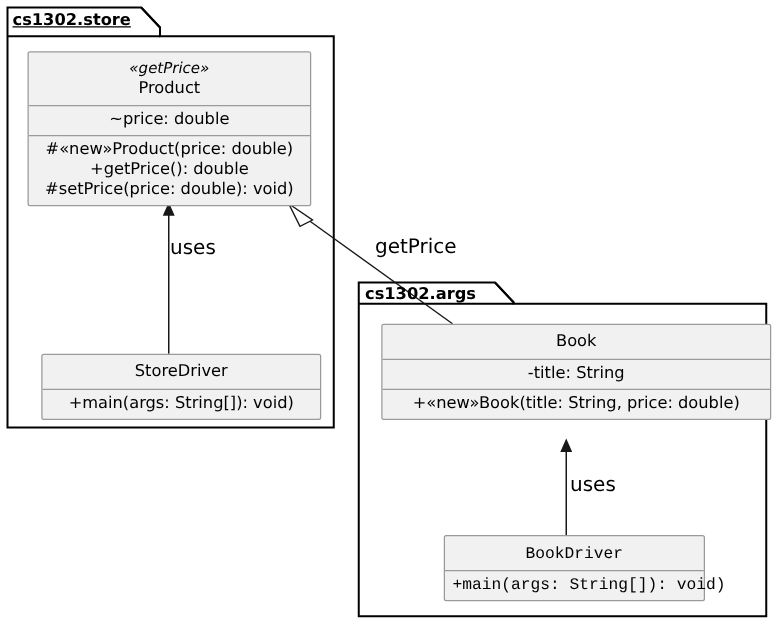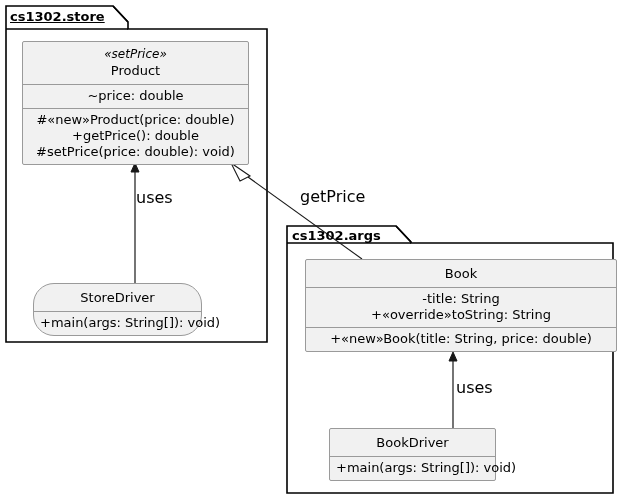--- a/index.html
+++ b/index.html
@@ -88,23 +88,23 @@
   
   .edge-label {
     position: absolute;
     font-size: 16px;
     line-height: 14px;
     white-space: nowrap;
   }
 
   
   #class-product   { left: 22px;  top: 41px;  width: 227px; }
-  #class-storedriver { left: 33px; top: 283px; width: 169px; border-radius: 21px; }
+  #class-storedriver { left: 33px; top: 283px; width: 224px; }
   #class-book      { left: 305px; top: 259px; width: 312px; }
-  #class-bookdriver { left: 329px; top: 428px; width: 167px; }
+  #class-bookdriver { left: 355px; top: 428px; width: 209px; font-family: Liberation Mono, monospace; }
 
   #pkg-title-store { left: 10px;  top: 9px; text-decoration: underline; }
   #pkg-title-books { left: 292px; top: 228px; }
 
   #label-extends { left: 300px; top: 190px; }
   #label-uses-store { left: 136px; top: 191px; }
   #label-uses-book { left: 456px; top: 381px; }
 </style>
 </head>
 <body>
@@ -140,21 +140,21 @@
       <polygon points="453,352 449,361 457,361" fill="#181818" stroke="#181818" stroke-width="1"></polygon>
     </g>
   </svg>
 
   <div class="pkg-title" id="pkg-title-store">cs1302.store</div>
 
   <div class="pkg-title" id="pkg-title-books">cs1302.args</div>
 
   <div class="uml-class" id="class-product">
     <div class="compartment head">
-      <span class="stereo-line">«setPrice»</span>
+      <span class="stereo-line">«getPrice»</span>
       <span class="class-name abstract-name">Product</span>
     </div>
     <div class="compartment">
       <span class="member">~price: double</span>
     </div>
     <div class="compartment">
       <span class="member">#«new»Product(price: double)</span>
       <span class="member">+getPrice(): double</span>
       <span class="member">#setPrice(price: double): void)</span>
     </div>
@@ -168,21 +168,20 @@
       <span class="member">+main(args: String[]): void)</span>
     </div>
   </div>
 
   <div class="uml-class" id="class-book">
     <div class="compartment head">
       <span class="class-name">Book</span>
     </div>
     <div class="compartment">
       <span class="member">-title: String</span>
-      <span class="member">+«override»toString: String</span>
     </div>
     <div class="compartment">
       <span class="member">+«new»Book(title: String, price: double)</span>
     </div>
   </div>
 
   <div class="uml-class" id="class-bookdriver">
     <div class="compartment head">
       <span class="class-name">BookDriver</span>
     </div>

